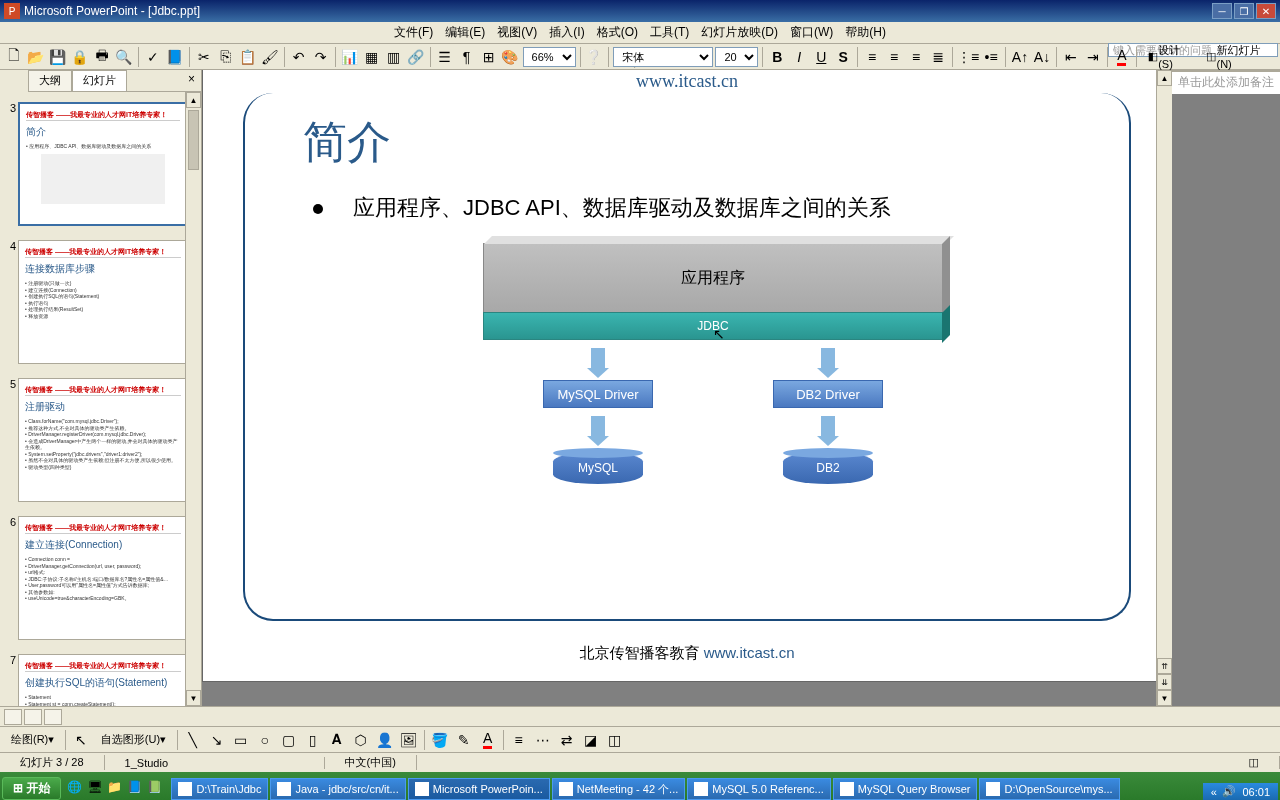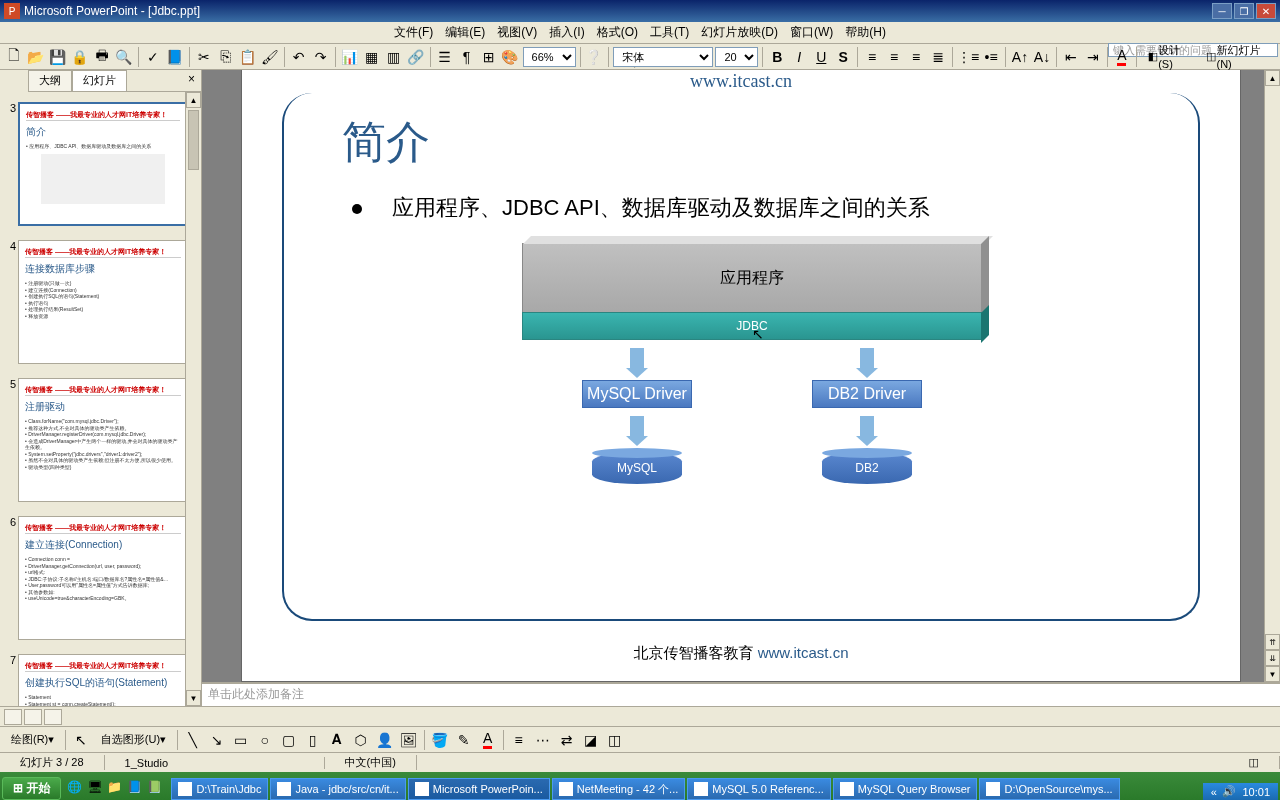--- a/index.html
+++ b/index.html
@@ -42,39 +42,39 @@
 .thumb-slide.selected { border: 2px solid #3a6ea5; }
 .thumb-header { color: #c00; font-weight: bold; font-size: 7px; border-bottom: 1px solid #ccc; }
 .thumb-title { color: #2a5a8a; font-size: 10px; margin: 4px 0; }
 .thumb-body { font-size: 5px; color: #333; line-height: 1.3; }
 .thumb-diagram { background: #f0f0f0; height: 50px; margin: 4px auto; width: 80%; }
 .thumb-scroll { position: absolute; right: 0; top: 0; bottom: 0; width: 16px; background: #ece9d8; border-left: 1px solid #aca899; }
 .scroll-btn { height: 16px; background: #ece9d8; border: 1px solid #aca899; display: flex; align-items: center; justify-content: center; font-size: 8px; }
 .scroll-thumb { height: 60px; background: #c8c4b4; border: 1px solid #aca899; margin: 2px; }
 
 
-.center-area { flex: 1; display: flex; flex-direction: column; background: #808080; }
+.center-area { flex: 1; display: flex; flex-direction: row; background: #808080; }
 .slide-container { flex: 1; position: relative; overflow: hidden; display: flex; align-items: flex-start; justify-content: center; padding-top: 0; }
 .slide { width: 1000px; height: 620px; background: #fff; margin-top: -8px; position: relative; border: 1px solid #666; }
 .slide-frame { position: absolute; left: 40px; right: 40px; top: 30px; bottom: 60px; border: 2px solid #1a4a7a; border-radius: 30px; border-top: none; }
 .slide-url-top { position: absolute; top: 8px; left: 50%; transform: translateX(-50%); color: #2a5a8a; font-size: 18px; font-family: Georgia, serif; }
 .slide-title { position: absolute; top: 50px; left: 100px; color: #2a5a8a; font-size: 44px; font-family: "SimSun", serif; }
 .slide-bullet { position: absolute; top: 130px; left: 110px; right: 80px; font-size: 22px; }
 .slide-bullet .dot { display: inline-block; width: 10px; height: 10px; background: #000; border-radius: 50%; margin-right: 30px; vertical-align: middle; }
 .diagram { position: absolute; top: 180px; left: 280px; width: 460px; }
 .diag-box-top { height: 70px; background: linear-gradient(to bottom, #c0c0c0, #a8a8a8); border: 1px solid #888; display: flex; align-items: center; justify-content: center; font-size: 16px; position: relative; }
 .diag-box-top::before { content: ""; position: absolute; top: -8px; left: 4px; right: -8px; height: 8px; background: #e0e0e0; transform: skewX(-45deg); }
 .diag-box-top::after { content: ""; position: absolute; top: -4px; right: -8px; bottom: 0; width: 8px; background: #909090; transform: skewY(-45deg); }
 .diag-jdbc { height: 28px; background: linear-gradient(to bottom, #3ab5b0, #2a9590); border: 1px solid #2a8580; display: flex; align-items: center; justify-content: center; color: #fff; font-size: 12px; margin-top: -1px; position: relative; }
 .diag-jdbc::after { content: ""; position: absolute; top: -4px; right: -8px; bottom: 0; width: 8px; background: #1a7570; transform: skewY(-45deg); }
 .cursor-arrow { position: absolute; left: 50%; top: 50%; font-size: 14px; color: #000; }
 .diag-row { display: flex; justify-content: space-around; margin-top: 8px; }
 .diag-arrow { width: 14px; height: 22px; background: #88b8e0; position: relative; margin: 0 auto 4px; }
 .diag-arrow::after { content: ""; position: absolute; bottom: -8px; left: -4px; border-left: 11px solid transparent; border-right: 11px solid transparent; border-top: 10px solid #88b8e0; }
-.diag-driver { width: 110px; height: 28px; background: linear-gradient(to bottom, #7aa8e0, #4a78c0); border: 1px solid #3a68b0; display: flex; align-items: center; justify-content: center; color: #fff; font-size: 16px; margin: 10px auto 0; }
+.diag-driver { width: 110px; height: 28px; background: linear-gradient(to bottom, #7aa8e0, #4a78c0); border: 1px solid #3a68b0; display: flex; align-items: center; justify-content: center; color: #fff; font-size: 13px; margin: 10px auto 0; }
 .diag-db { width: 90px; height: 32px; background: linear-gradient(to bottom, #5a88d0, #3a68b0); border-radius: 50%/30%; display: flex; align-items: center; justify-content: center; color: #fff; font-size: 12px; margin: 14px auto 0; position: relative; }
 .diag-db::before { content: ""; position: absolute; top: -4px; left: 0; right: 0; height: 10px; background: #7aa8e0; border-radius: 50%; }
 .diag-col { text-align: center; }
 .slide-footer { position: absolute; bottom: 18px; left: 0; right: 0; text-align: center; font-size: 15px; }
 .right-scroll { position: absolute; right: 0; top: 0; bottom: 0; width: 16px; background: #ece9d8; border-left: 1px solid #aca899; }
 
 
 .notes-area { height: 24px; background: #fff; border-top: 2px solid #aca899; padding: 2px 6px; color: #999; font-size: 12px; }
 
 
@@ -365,15 +365,15 @@
       <div class="task-btn"><span class="task-icon"></span>Java - jdbc/src/cn/it...</div>
       <div class="task-btn active"><span class="task-icon"></span>Microsoft PowerPoin...</div>
       <div class="task-btn"><span class="task-icon"></span>NetMeeting - 42 个...</div>
       <div class="task-btn"><span class="task-icon"></span>MySQL 5.0 Referenc...</div>
       <div class="task-btn"><span class="task-icon"></span>MySQL Query Browser</div>
       <div class="task-btn"><span class="task-icon"></span>D:\OpenSource\mys...</div>
     </div>
   <div class="tray">
     <span>«</span>
     <span>🔊</span>
-    <span>10:01</span>
+    <span>06:01</span>
   </div>
 </div>
 
 </body></html>

